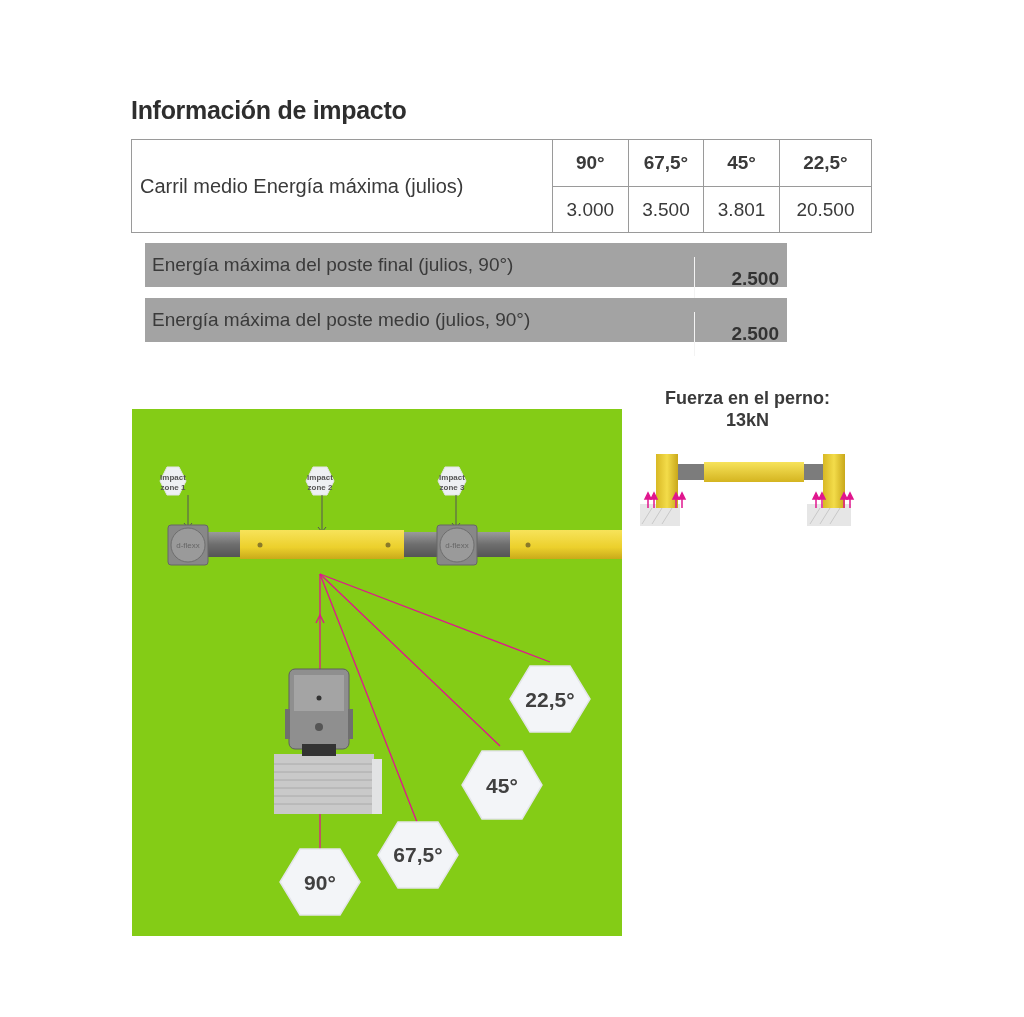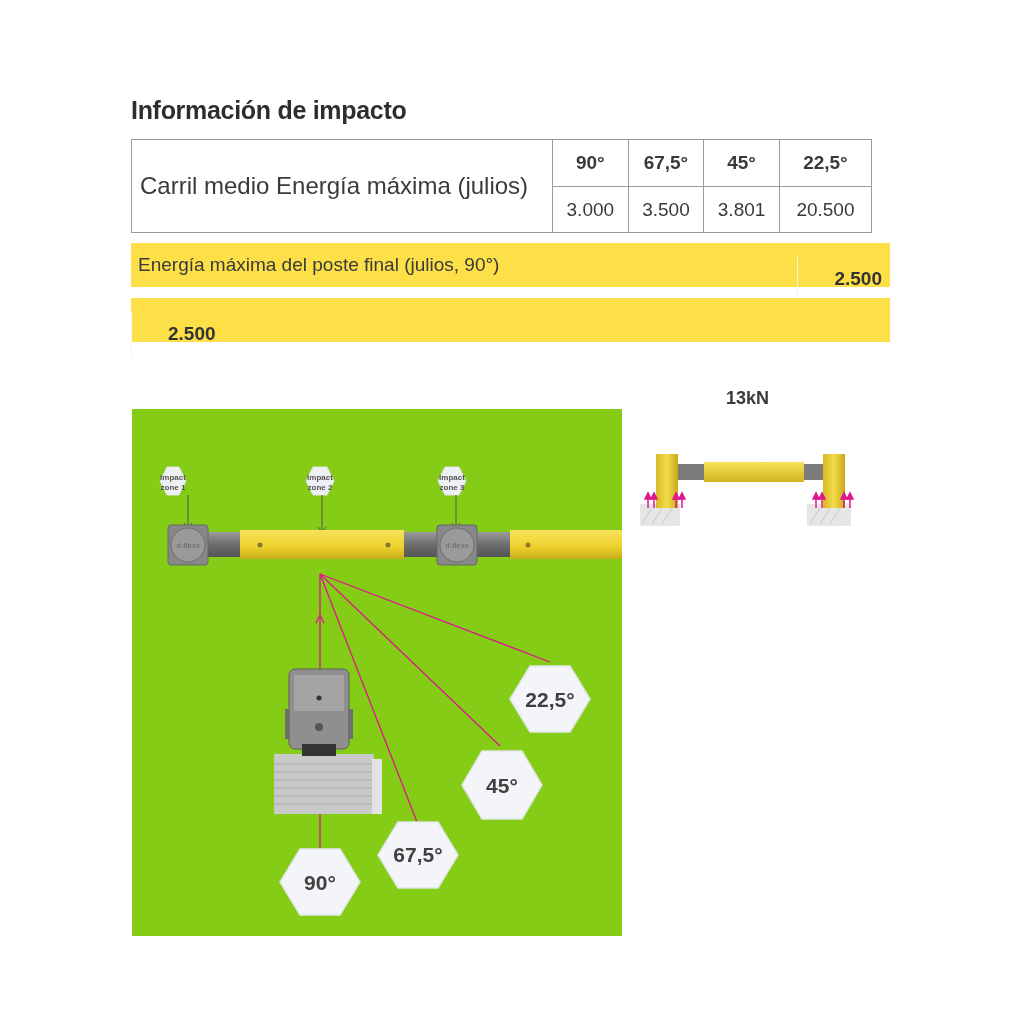--- a/index.html
+++ b/index.html
@@ -3,24 +3,24 @@
 <meta charset="utf-8">
 <style>
   html, body { margin: 0; padding: 0; background: #ffffff; }
   body { width: 1024px; height: 1017px; position: relative; overflow: hidden;
          font-family: "Liberation Sans", sans-serif; color: #333333; }
   .title { position: absolute; left: 131px; top: 96px; font-size: 25px; font-weight: bold;
            color: #2e2e2e; letter-spacing: -0.3px; }
   table.impact { position: absolute; left: 131px; top: 139px; width: 741px; height: 93px;
                  border-collapse: collapse; font-size: 19px; color: #3a3a3a; }
   table.impact td { border: 1.5px solid #9a9a9a; text-align: center; padding: 0; }
-  table.impact td.label { text-align: left; padding-left: 8px; width: 412px; font-size: 24px; }
+  table.impact td.label { text-align: left; padding-left: 8px; width: 412px; font-size: 20px; }
   table.impact td.h { font-weight: bold; height: 46px; }
   table.impact td.v { height: 45px; }
-  .row { position: absolute; left: 131px; width: 759px; height: 44px; background: #fde047;
+  .row { position: absolute; left: 145px; width: 642px; height: 44px; background: #a3a3a3;
          display: flex; align-items: center; justify-content: space-between; font-size: 19px; }
   .row .l { padding-left: 7px; color: #3a3a3a; }
   .row .r { padding-right: 8px; font-weight: bold; color: #333; border-left: 1px solid #f3f3f3; height: 100%;
             display: flex; align-items: center; padding-left: 36px; margin-top: 28px; }
   .panel { position: absolute; left: 132px; top: 409px; width: 490px; height: 527px; background: #84cc16; }
   svg.diag { position: absolute; left: 0; top: 0; }
   .force-title { position: absolute; left: 640px; top: 387px; width: 215px; text-align: center;
                  font-size: 18px; font-weight: bold; color: #3a3a3a; line-height: 22px; }
   .hexlabel { font-family: "Liberation Sans", sans-serif; font-weight: bold; fill: #404040; }
   .smalllabel { font-family: "Liberation Sans", sans-serif; font-weight: bold; fill: #555; font-size: 8px; }
@@ -46,20 +46,21 @@
     <td class="v">20.500</td>
   </tr>
 </tbody>
   </table>
 
 <div class="row" style="top:243px;">
   <span class="l">Energía máxima del poste final (julios, 90°)</span>
   <span class="r">2.500</span>
 </div>
 <div class="row" style="top:298px;">
+  <span class="l">Energía máxima del poste medio (julios, 90°)</span>
   <span class="r">2.500</span>
 </div>
 
 <div class="panel">
   <svg class="diag" width="490" height="527" viewBox="0 0 490 527">
     <defs>
       <linearGradient id="ygrad" x1="0" y1="0" x2="0" y2="1">
         <stop offset="0" stop-color="#f7e35a"></stop>
           <stop offset="0.6" stop-color="#ecd02c"></stop>
           <stop offset="1" stop-color="#c9aa1a"></stop>
@@ -162,20 +163,21 @@
       <text class="hexlabel" x="370" y="384" font-size="21" text-anchor="middle">45°</text>
     </g>
     <g>
       <polygon points="398,257 438,257 458,290 438,323 398,323 378,290" fill="#f3f5f8" stroke="#e3e5e9" stroke-width="1.5"></polygon>
       <text class="hexlabel" x="418" y="298" font-size="21" text-anchor="middle">22,5°</text>
     </g>
   </svg>
 </div>
 
 <div class="force-title">
+  <div>Fuerza en el perno:</div>
   <div>13kN</div>
 </div>
 <svg style="position:absolute;left:640px;top:448px;" width="215" height="82" viewBox="0 0 215 82">
   <defs>
     <linearGradient id="ygrad2" x1="0" y1="0" x2="0" y2="1">
       <stop offset="0" stop-color="#f7e35a"></stop>
         <stop offset="1" stop-color="#d4b420"></stop>
     </linearGradient>
     <linearGradient id="ygrad3" x1="0" y1="0" x2="1" y2="0">
       <stop offset="0" stop-color="#d8b824"></stop>

